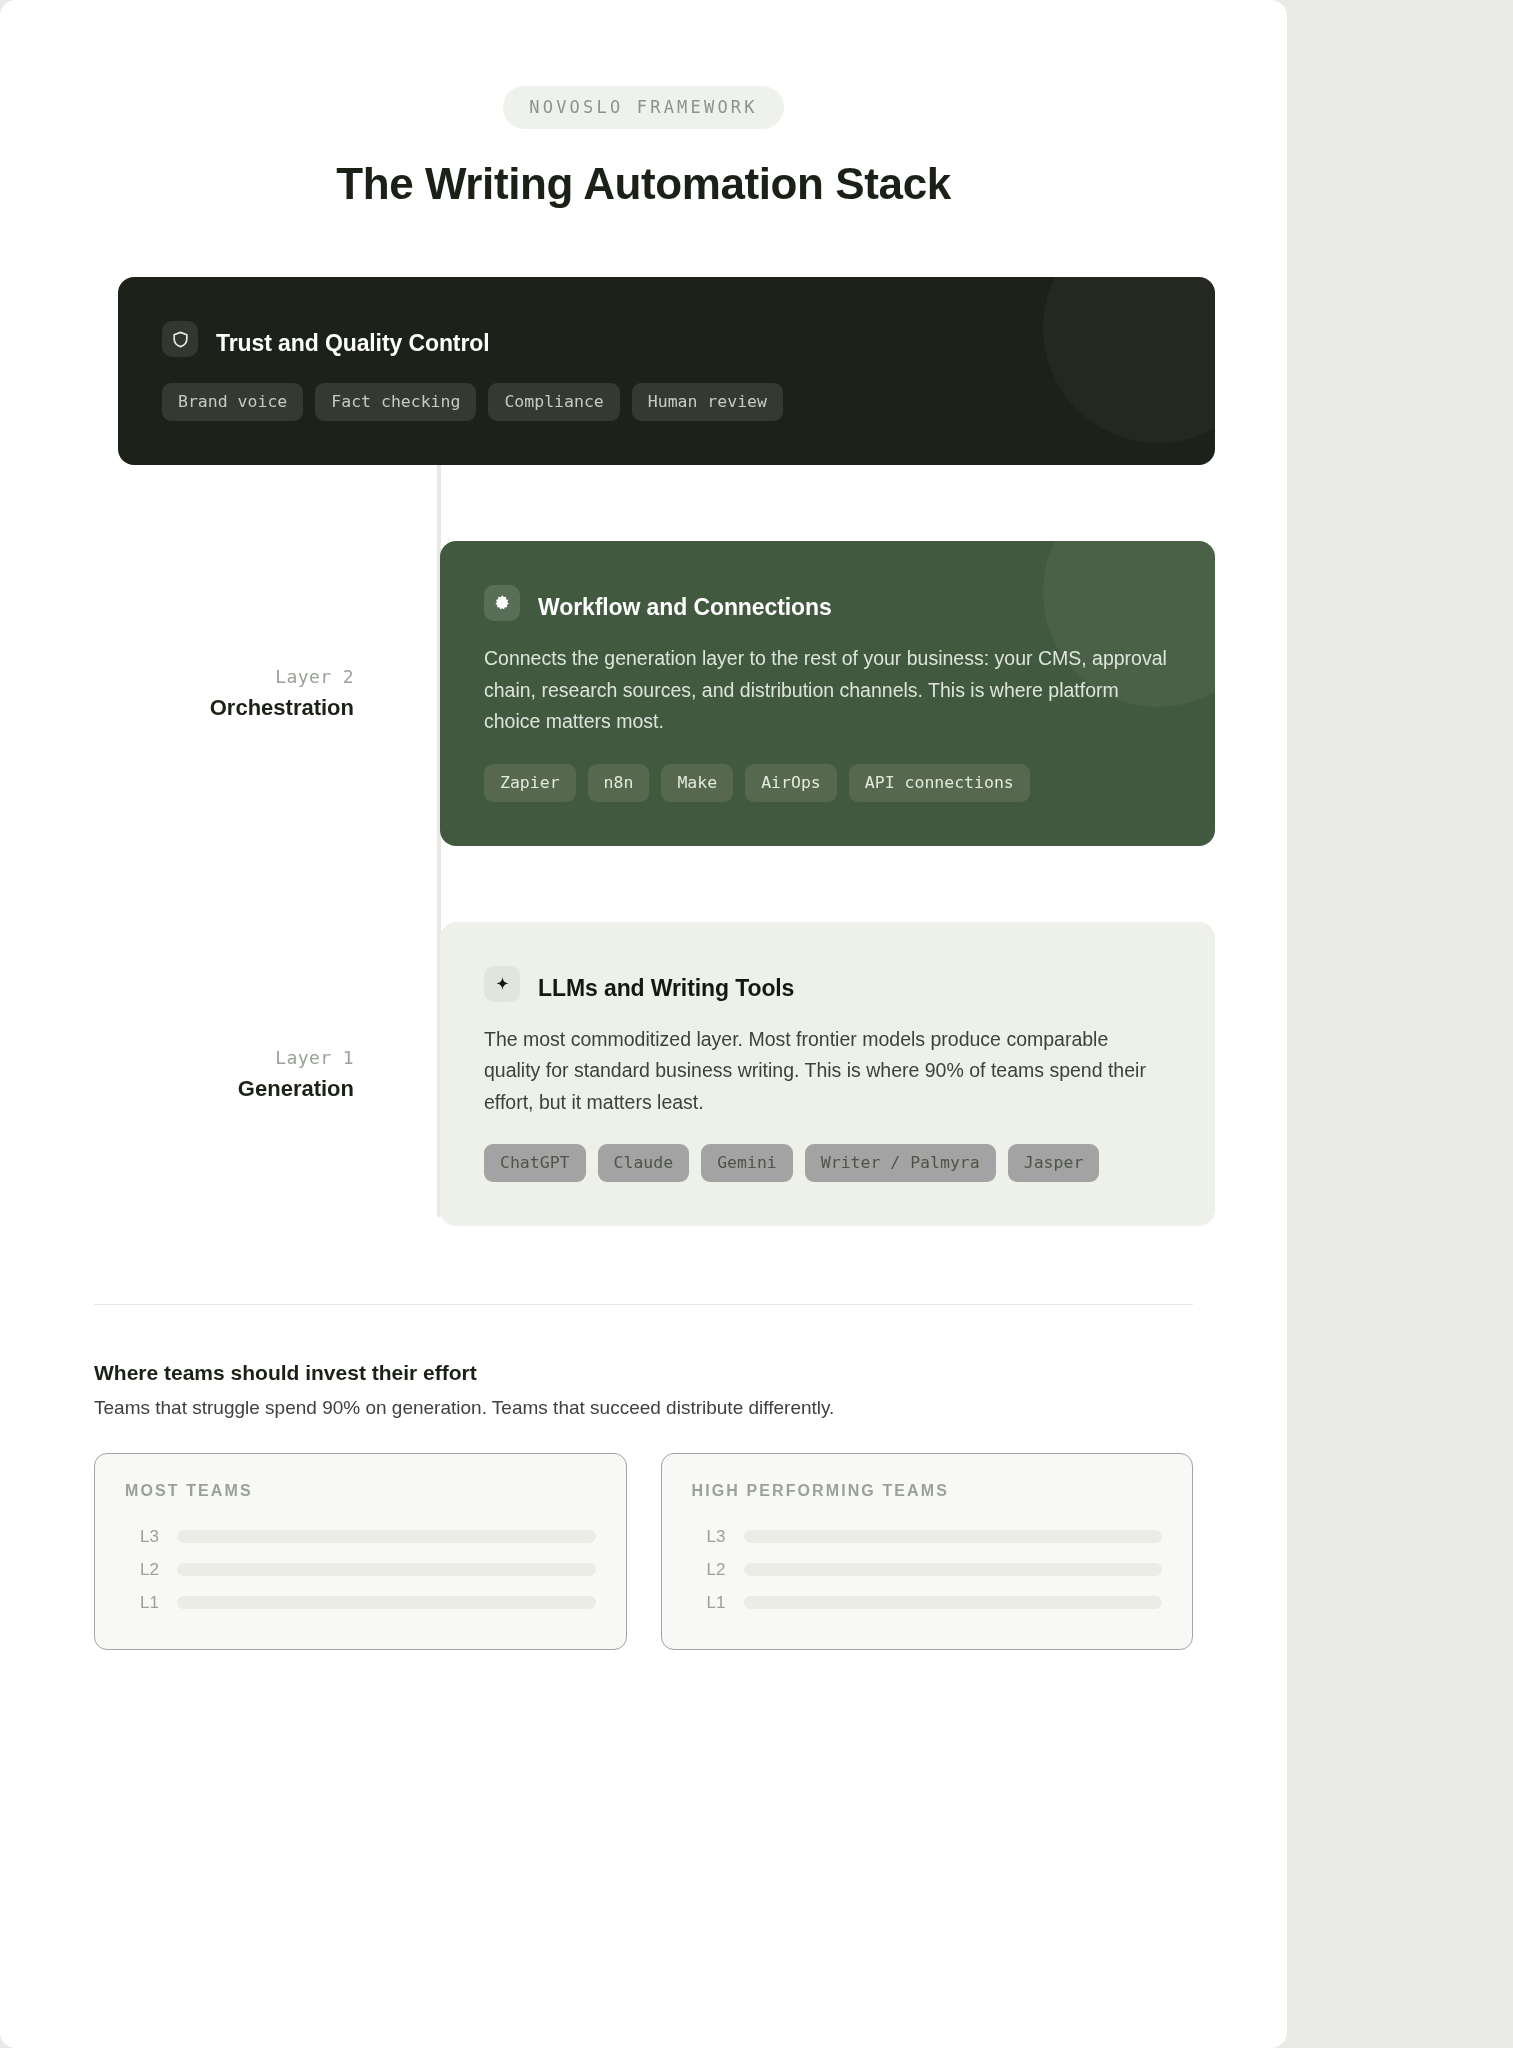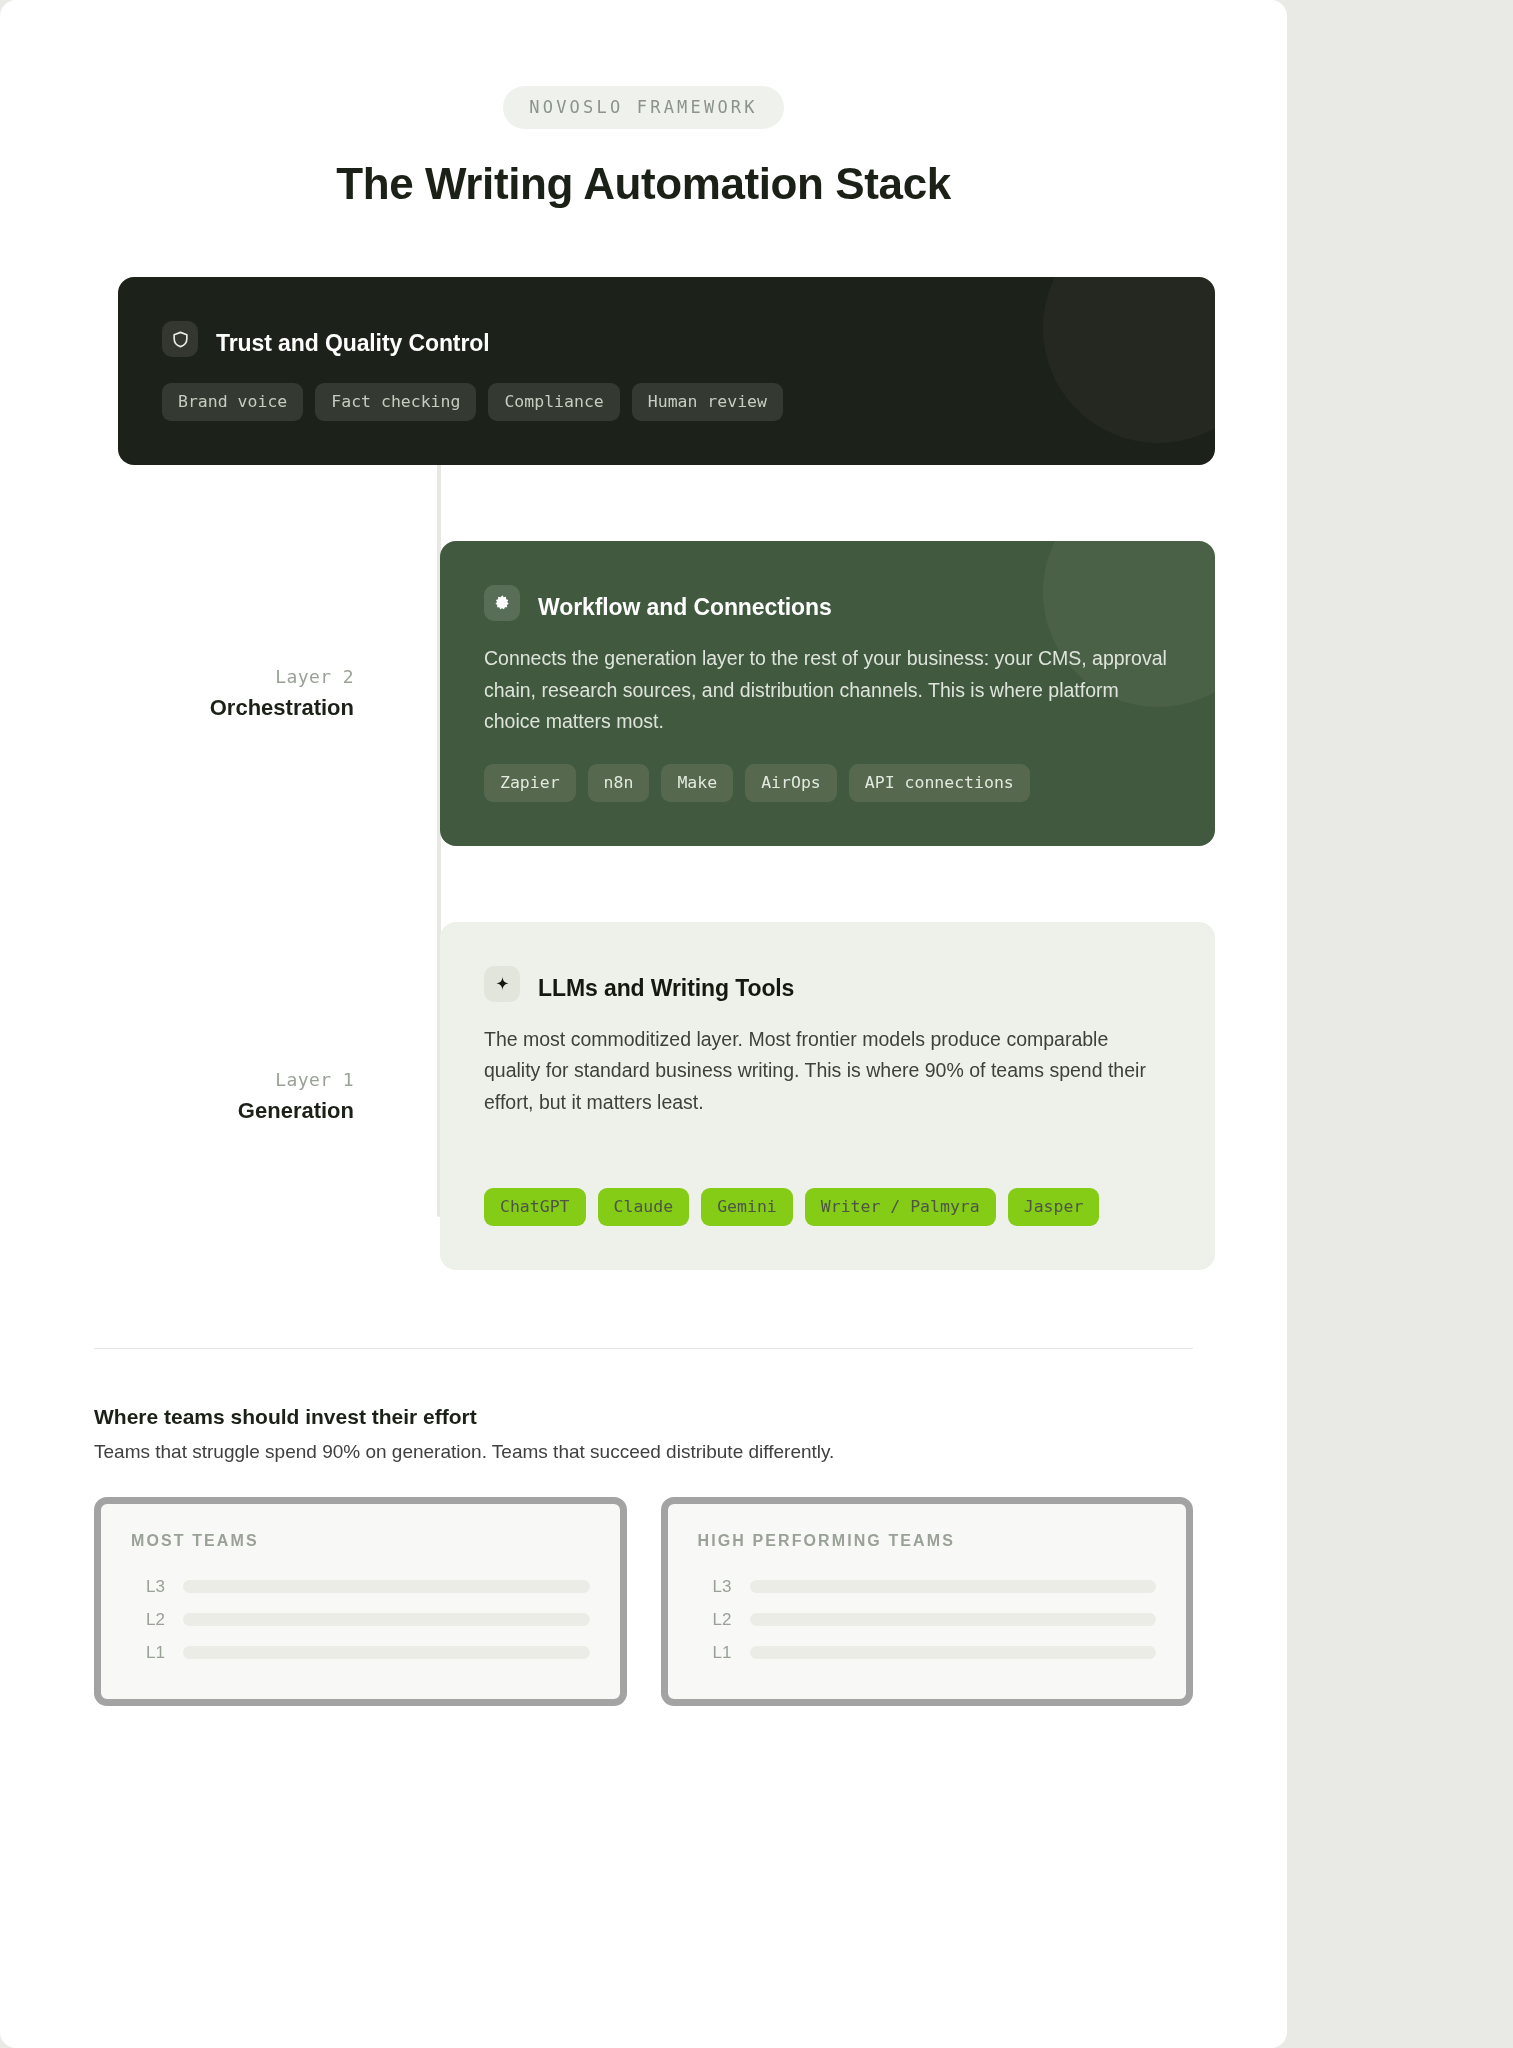--- a/index.html
+++ b/index.html
@@ -157,21 +157,21 @@
   }
   .tag {
     font-family: "DejaVu Sans Mono", "Liberation Mono", monospace;
     font-size: 16.5px;
     padding: 9px 16px 10px;
     border-radius: 9px;
     white-space: nowrap;
   }
   .card-dark  .tag { background: #343a31; color: #c6ccc0; }
   .card-green .tag { background: #56694f; color: #e3e9df; }
-  .card-light .tag { background: #84cc16; color: #4e5547; margin-top: 44px; }
+  .card-light .tag { background: #a3a3a3; color: #4e5547; }
 
   
   .divider {
     margin: 78px 94px 0;
     height: 1px;
     background: #e6e7e3;
   }
 
   .footer { padding: 56px 94px 0; }
   .footer-title {
@@ -186,21 +186,21 @@
   }
 
   .panels {
     margin-top: 34px;
     display: flex;
     gap: 34px;
   }
   .panel {
     flex: 1;
     background: #f8f9f6;
-    border: 7px solid #a3a3a3;
+    border: 1px solid #a3a3a3;
     border-radius: 13px;
     padding: 28px 30px 30px;
   }
   .panel-label {
     font-size: 16px;
     font-weight: bold;
     color: #9aa197;
     letter-spacing: 2.1px;
   }
   .bars { margin-top: 20px; }

